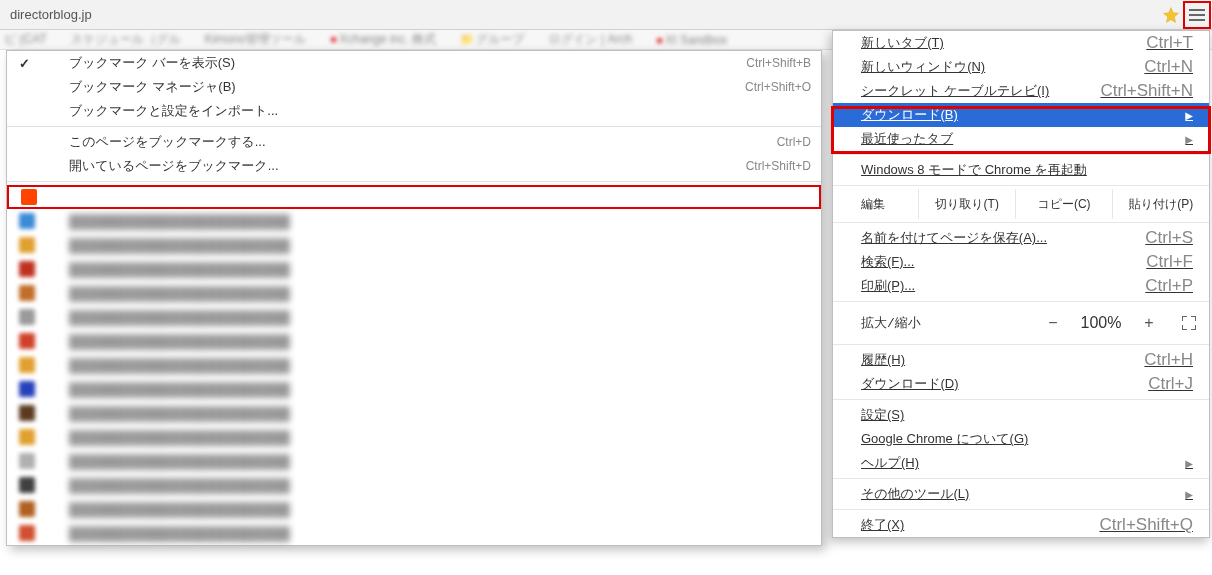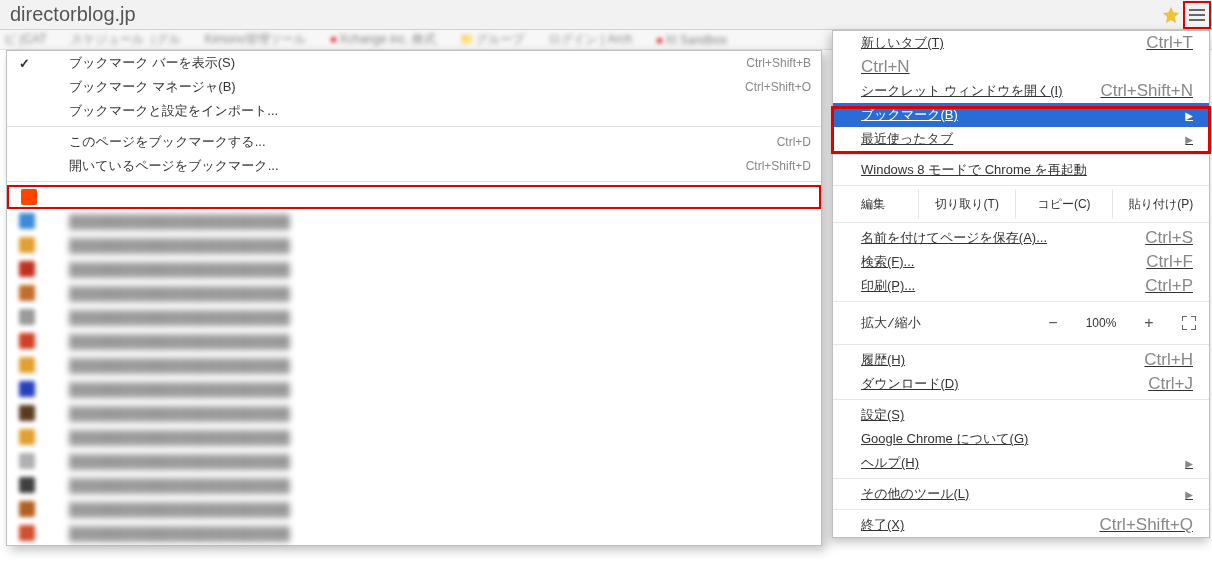--- a/index.html
+++ b/index.html
@@ -1,21 +1,21 @@
 <!DOCTYPE html>
 <html><head>
 <meta charset="utf-8">
 <style>
   * { box-sizing: border-box; }
   html, body { margin:0; padding:0; font-family: "Meiryo", "Yu Gothic", sans-serif; font-size:13px; color:#333; }
   body { width:1212px; height:575px; background:#fff; position:relative; overflow:hidden; }
 
   
   .addr-bar { position:absolute; left:0; top:0; right:0; height:30px; background:#f2f2f2; border-bottom:1px solid #d0d0d0; display:flex; align-items:center; }
-  .addr-url { flex:1; padding-left:10px; font-size:20px; color:#555; font-family: Arial, sans-serif; }
+  .addr-url { flex:1; padding-left:10px; font-size:13px; color:#555; font-family: Arial, sans-serif; }
   .star { width:24px; text-align:center; }
   .star svg { display:block; margin:0 auto; }
   .hamburger-box { width:28px; height:28px; border:2px solid #e00000; display:flex; align-items:center; justify-content:center; margin-right:1px; background:#f2f2f2; }
   .hamburger-lines { width:16px; height:12px; display:flex; flex-direction:column; justify-content:space-between; }
   .hamburger-lines span { height:2px; background:#666; display:block; }
 
   
   .bm-toolbar { position:absolute; left:0; top:30px; right:0; height:20px; background:#f7f7f7; border-bottom:1px solid #e0e0e0; display:flex; align-items:center; font-size:12px; padding-left:4px; overflow:hidden; }
   .bm-toolbar .folder::before { content:"📁"; font-size:11px; margin-right:2px; }
   .bm-toolbar .red::before { content:"●"; color:#d00; margin-right:2px; }
@@ -44,21 +44,21 @@
   .mm-item.selected .shortcut, .mm-item.selected .arrow { color:#fff; }
   .mm-sep { height:1px; background:#e6e6e6; margin:3px 0; }
   .mm-row-edit { display:flex; height:30px; align-items:stretch; }
   .mm-row-edit .cell { flex:1; display:flex; align-items:center; justify-content:center; border-right:1px solid #e6e6e6; font-size:12px; padding:0 4px; }
   .mm-row-edit .cell:first-child { justify-content:flex-start; padding-left:28px; flex:0 0 86px; color:#333; }
   .mm-row-edit .cell:last-child { border-right:none; }
   .mm-row-zoom { display:flex; height:36px; align-items:center; }
   .mm-row-zoom .cell { display:flex; align-items:center; justify-content:center; }
   .mm-row-zoom .zlbl { flex:1; padding-left:28px; justify-content:flex-start;font-family:Liberation Mono, monospace; }
   .mm-row-zoom .btn { width:40px; height:24px; font-size:16px; color:#555; }
-  .mm-row-zoom .pct { width:56px; font-size:12px; }
+  .mm-row-zoom .pct { width:56px; font-size:16px; }
   .mm-row-zoom .fs { width:40px; }
   .fs-icon { width:14px; height:14px; position:relative; }
   .fs-icon span { position:absolute; width:5px; height:5px; border:1.5px solid #666; }
   .fs-icon span:nth-child(1){ left:0; top:0; border-right:none; border-bottom:none; }
   .fs-icon span:nth-child(2){ right:0; top:0; border-left:none; border-bottom:none; }
   .fs-icon span:nth-child(3){ left:0; bottom:0; border-right:none; border-top:none; }
   .fs-icon span:nth-child(4){ right:0; bottom:0; border-left:none; border-top:none; }
 
   
   .mm-highlight-box { position:absolute; border:3px solid #e00000; pointer-events:none; }
@@ -174,28 +174,29 @@
       <span class="lbl blurred">████████████████████████</span>
     </div>
   </div>
 
 <div class="main-menu">
   <div class="mm-item">
       <span class="lbl">新しいタブ(T)</span>
       <span class="shortcut">Ctrl+T</span>
     </div>
   <div class="mm-item">
+      <span class="lbl">新しいウィンドウ(N)</span>
       <span class="shortcut">Ctrl+N</span>
     </div>
   <div class="mm-item">
-      <span class="lbl">シークレット ウィンドウを開く(I)</span>
+      <span class="lbl">シークレット ケーブルテレビ(I)</span>
       <span class="shortcut">Ctrl+Shift+N</span>
     </div>
   <div class="mm-item selected">
-      <span class="lbl">ブックマーク(B)</span>
+      <span class="lbl">ダウンロード(B)</span>
       <span class="arrow">▶</span>
     </div>
   <div class="mm-item">
       <span class="lbl">最近使ったタブ</span>
       <span class="arrow">▶</span>
     </div>
   <div class="mm-sep"></div>
   <div class="mm-item">
       <span class="lbl">Windows 8 モードで Chrome を再起動</span>
     </div>

